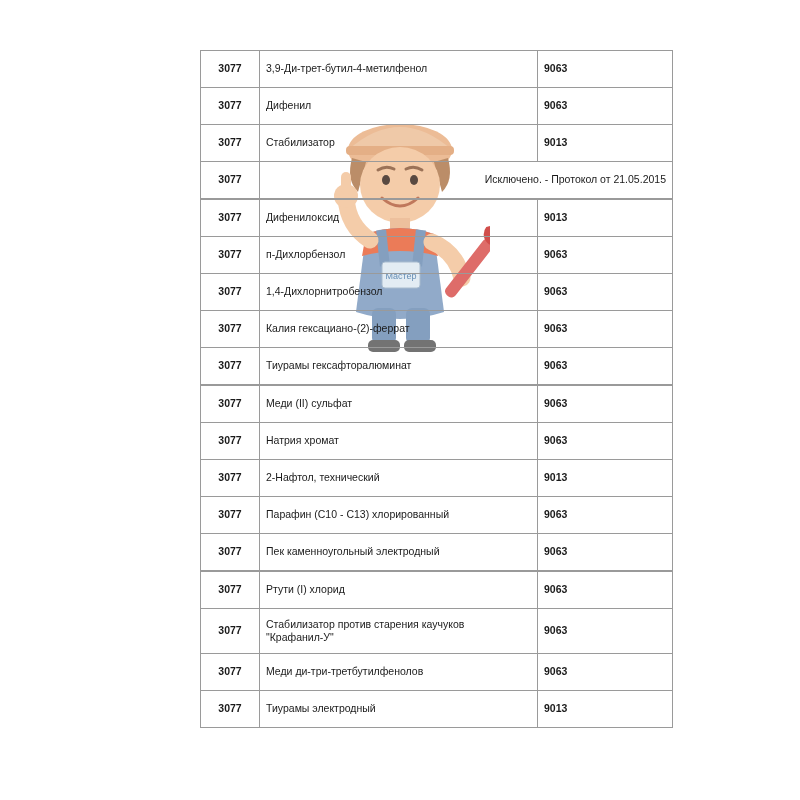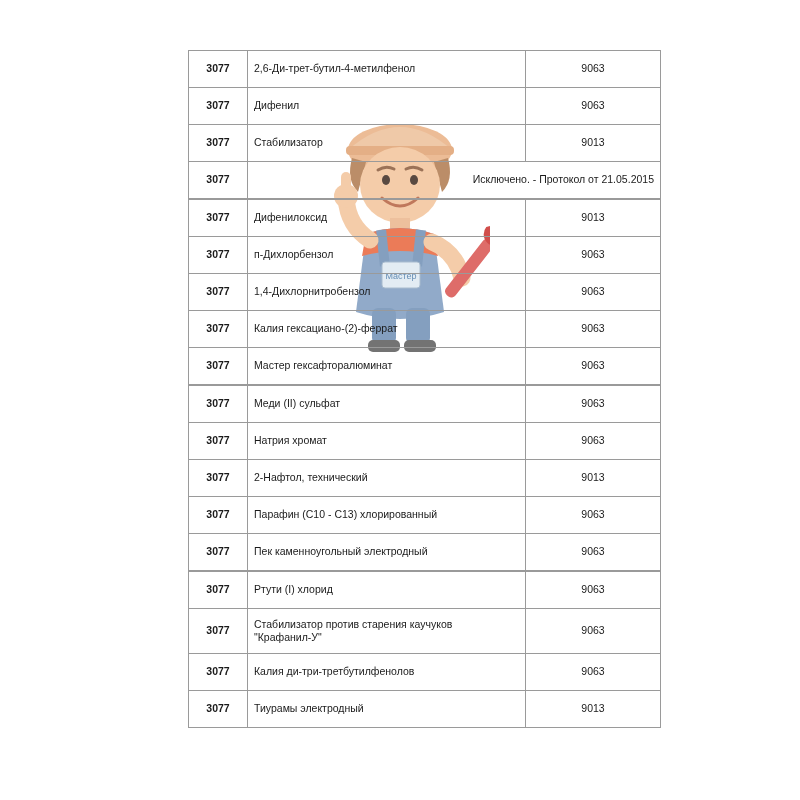--- a/index.html
+++ b/index.html
@@ -31,21 +31,21 @@
     top: 110px;
     width: 180px;
     height: 250px;
     opacity: 0.85;
     pointer-events: none;
     z-index: 5;
   }
 
   #table-wrap {
     position: absolute;
-    left: 188px;
+    left: 200px;
     top: 50px;
     width: 435px;
     z-index: 10;
   }
 
   table.doc-table {
     border-collapse: collapse;
     width: 435px;
     table-layout: fixed;
   }
@@ -67,22 +67,21 @@
     font-weight: bold;
     font-size: 10.5px;
   }
   td.c-name {
     width: 265px;
     text-align: left;
     padding-left: 8px;
   }
   td.c-num {
     width: 122px;
-    text-align: center;
-    font-weight: normal;
+    font-weight: bold;
   }
   td.c-name-wide {
     text-align: right;
     padding-left: 8px;
   }
 
   tr.row-tall td { height: 44px; }
   tr.row-gap td { border-top-width: 2px; }
 
   .nowrap-2 { white-space: pre-line; margin-left: 32px; }
@@ -136,21 +135,21 @@
     <rect x="96" y="198" width="24" height="36" rx="6" fill="#6f8fb5"></rect>
     <rect x="58" y="230" width="32" height="12" rx="5" fill="#5b5b5b"></rect>
     <rect x="94" y="230" width="32" height="12" rx="5" fill="#5b5b5b"></rect>
   </svg>
 
   <div id="table-wrap">
     <table class="doc-table">
       <tbody id="table-body">
           <tr>
             <td class="c-code">3077</td>
-            <td class="c-name">2,6-Ди-трет-бутил-4-метилфенол</td>
+            <td class="c-name">3,9-Ди-трет-бутил-4-метилфенол</td>
             <td class="c-num">9063</td>
           </tr>
           <tr>
             <td class="c-code">3077</td>
             <td class="c-name">Дифенил</td>
             <td class="c-num">9063</td>
           </tr>
           <tr>
             <td class="c-code">3077</td>
             <td class="c-name">Стабилизатор</td>
@@ -175,21 +174,21 @@
             <td class="c-name">1,4-Дихлорнитробензол</td>
             <td class="c-num">9063</td>
           </tr>
           <tr>
             <td class="c-code">3077</td>
             <td class="c-name">Калия гексациано-(2)-феррат</td>
             <td class="c-num">9063</td>
           </tr>
           <tr>
             <td class="c-code">3077</td>
-            <td class="c-name">Мастер гексафторалюминат</td>
+            <td class="c-name">Тиурамы гексафторалюминат</td>
             <td class="c-num">9063</td>
           </tr>
           <tr class="row-gap">
             <td class="c-code">3077</td>
             <td class="c-name">Меди (II) сульфат</td>
             <td class="c-num">9063</td>
           </tr>
           <tr>
             <td class="c-code">3077</td>
             <td class="c-name">Натрия хромат</td>
@@ -216,21 +215,21 @@
             <td class="c-num">9063</td>
           </tr>
           <tr class="row-tall">
             <td class="c-code">3077</td>
             <td class="c-name nowrap-2">Стабилизатор против старения каучуков
 "Крафанил-У"</td>
             <td class="c-num">9063</td>
           </tr>
           <tr>
             <td class="c-code">3077</td>
-            <td class="c-name">Калия ди-три-третбутилфенолов</td>
+            <td class="c-name">Меди ди-три-третбутилфенолов</td>
             <td class="c-num">9063</td>
           </tr>
           <tr>
             <td class="c-code">3077</td>
             <td class="c-name">Тиурамы электродный</td>
             <td class="c-num">9013</td>
           </tr>
         </tbody>
     </table>
   </div>

